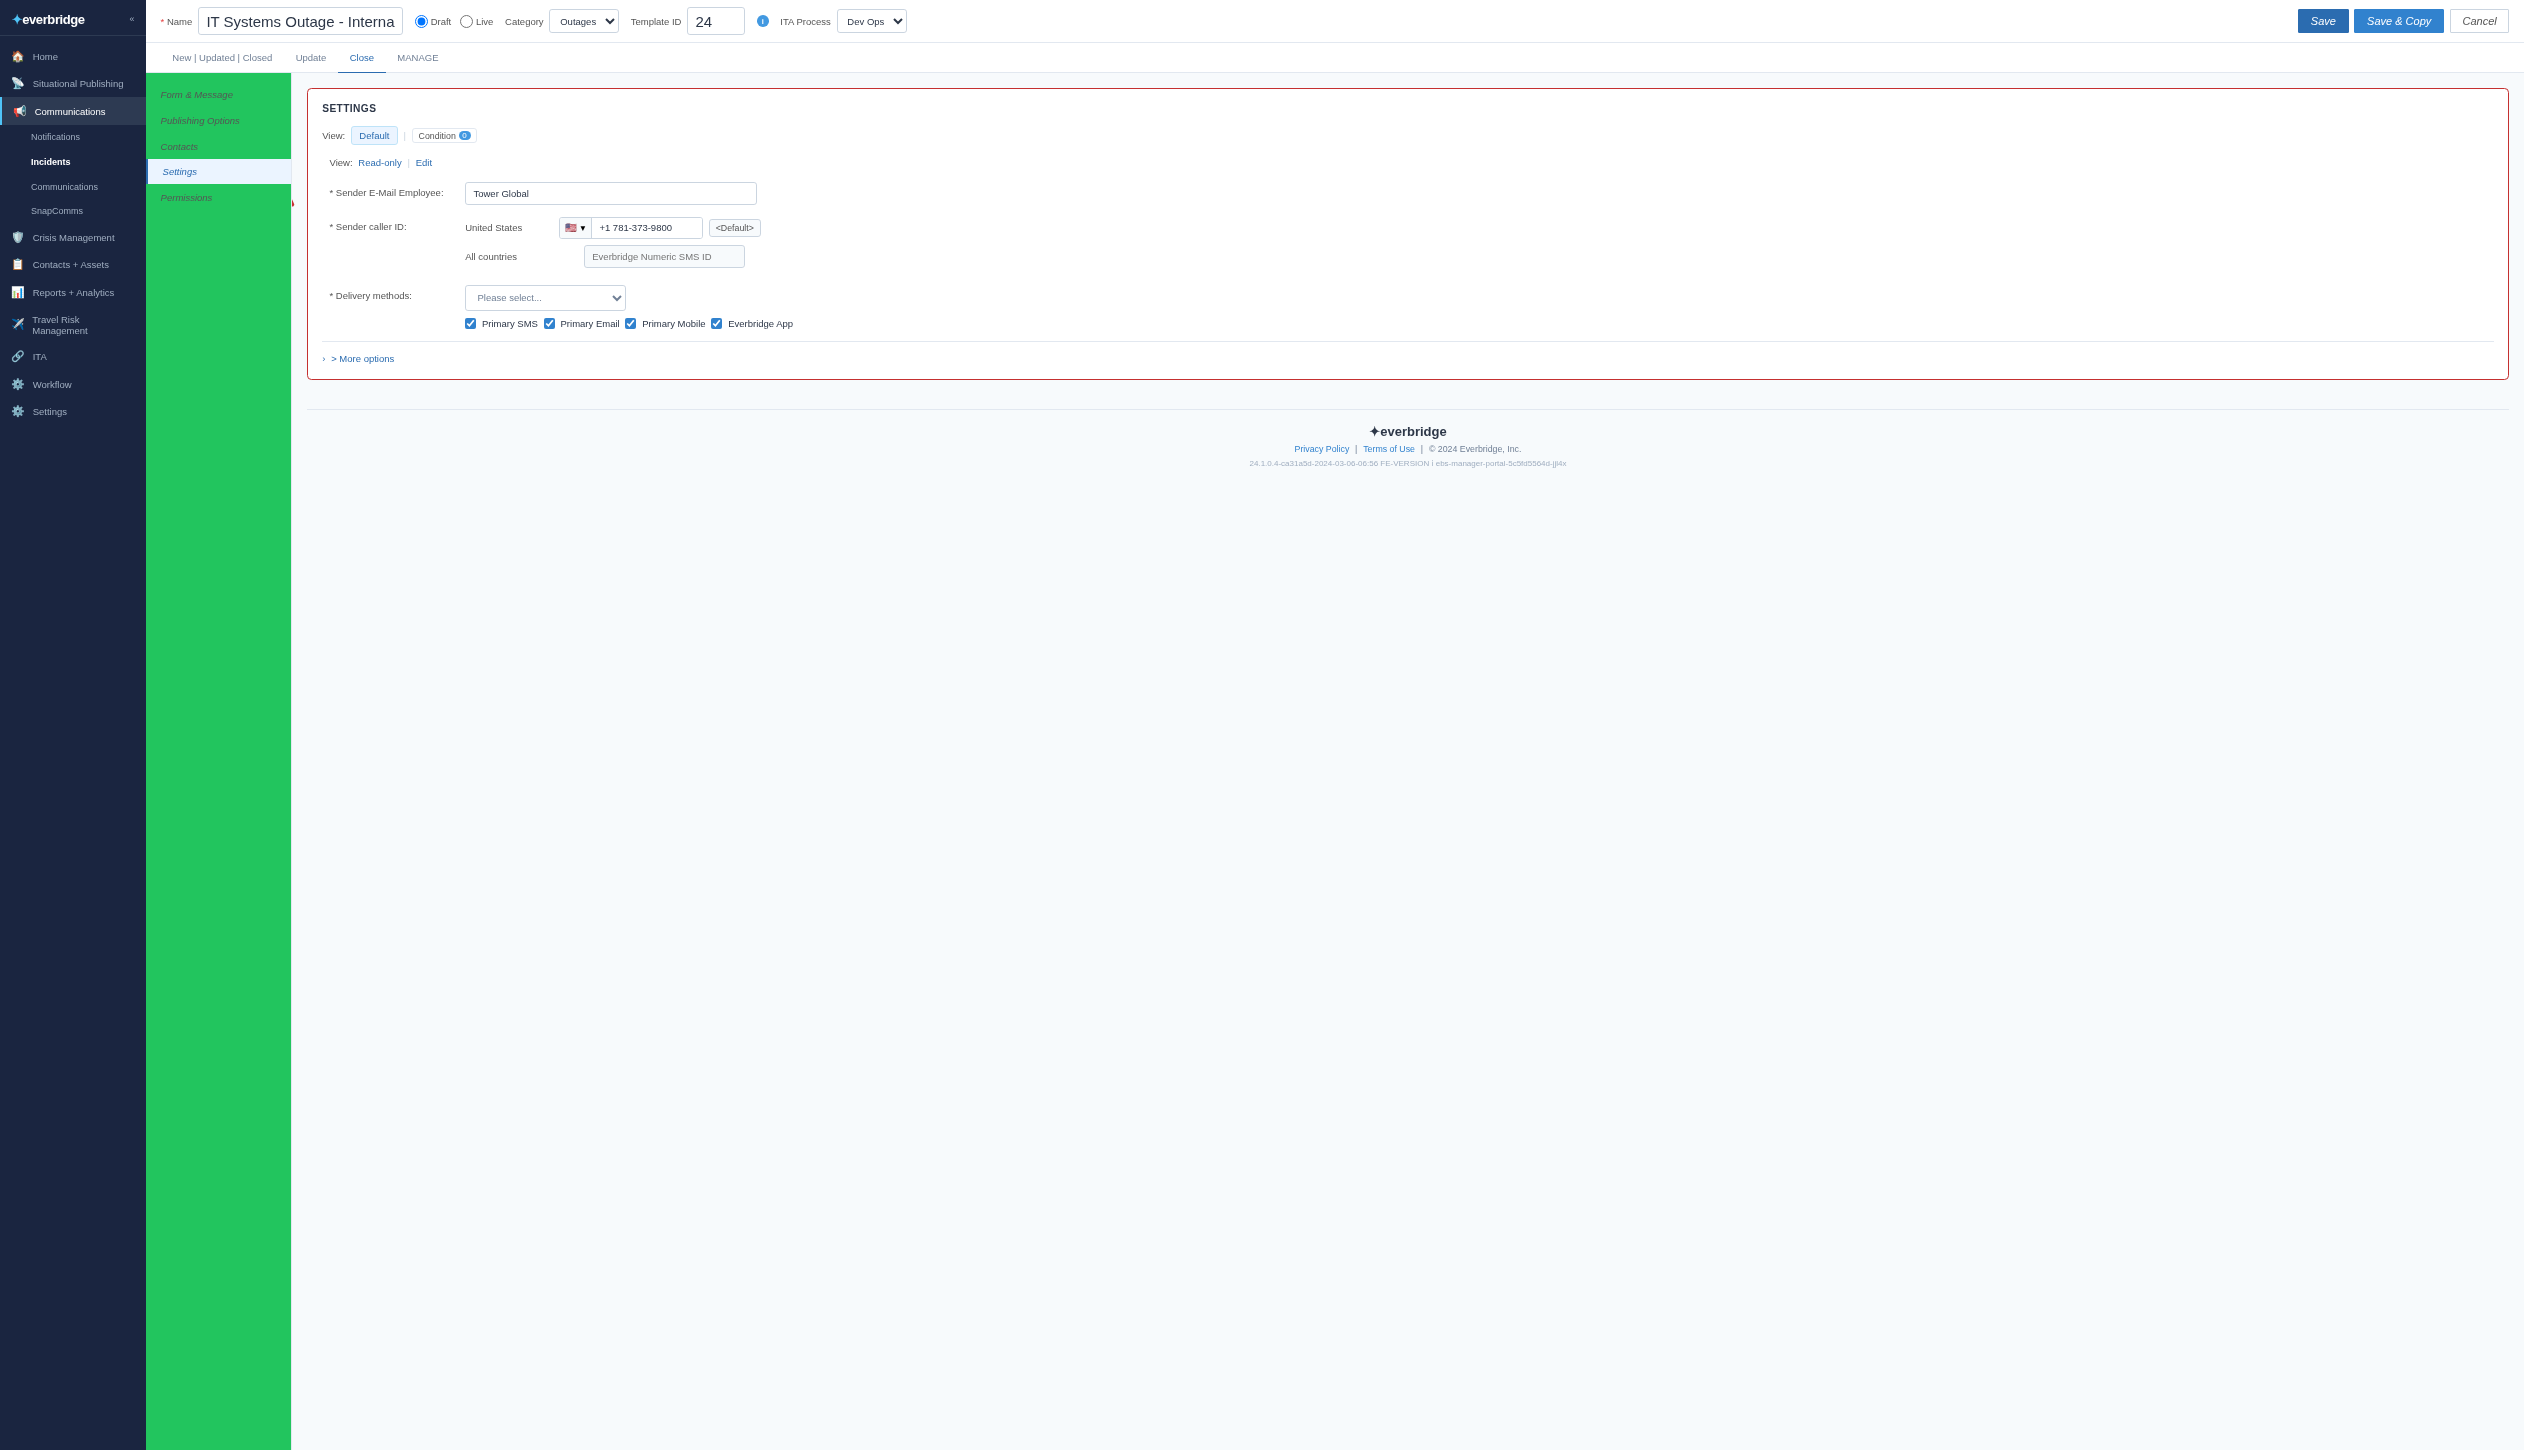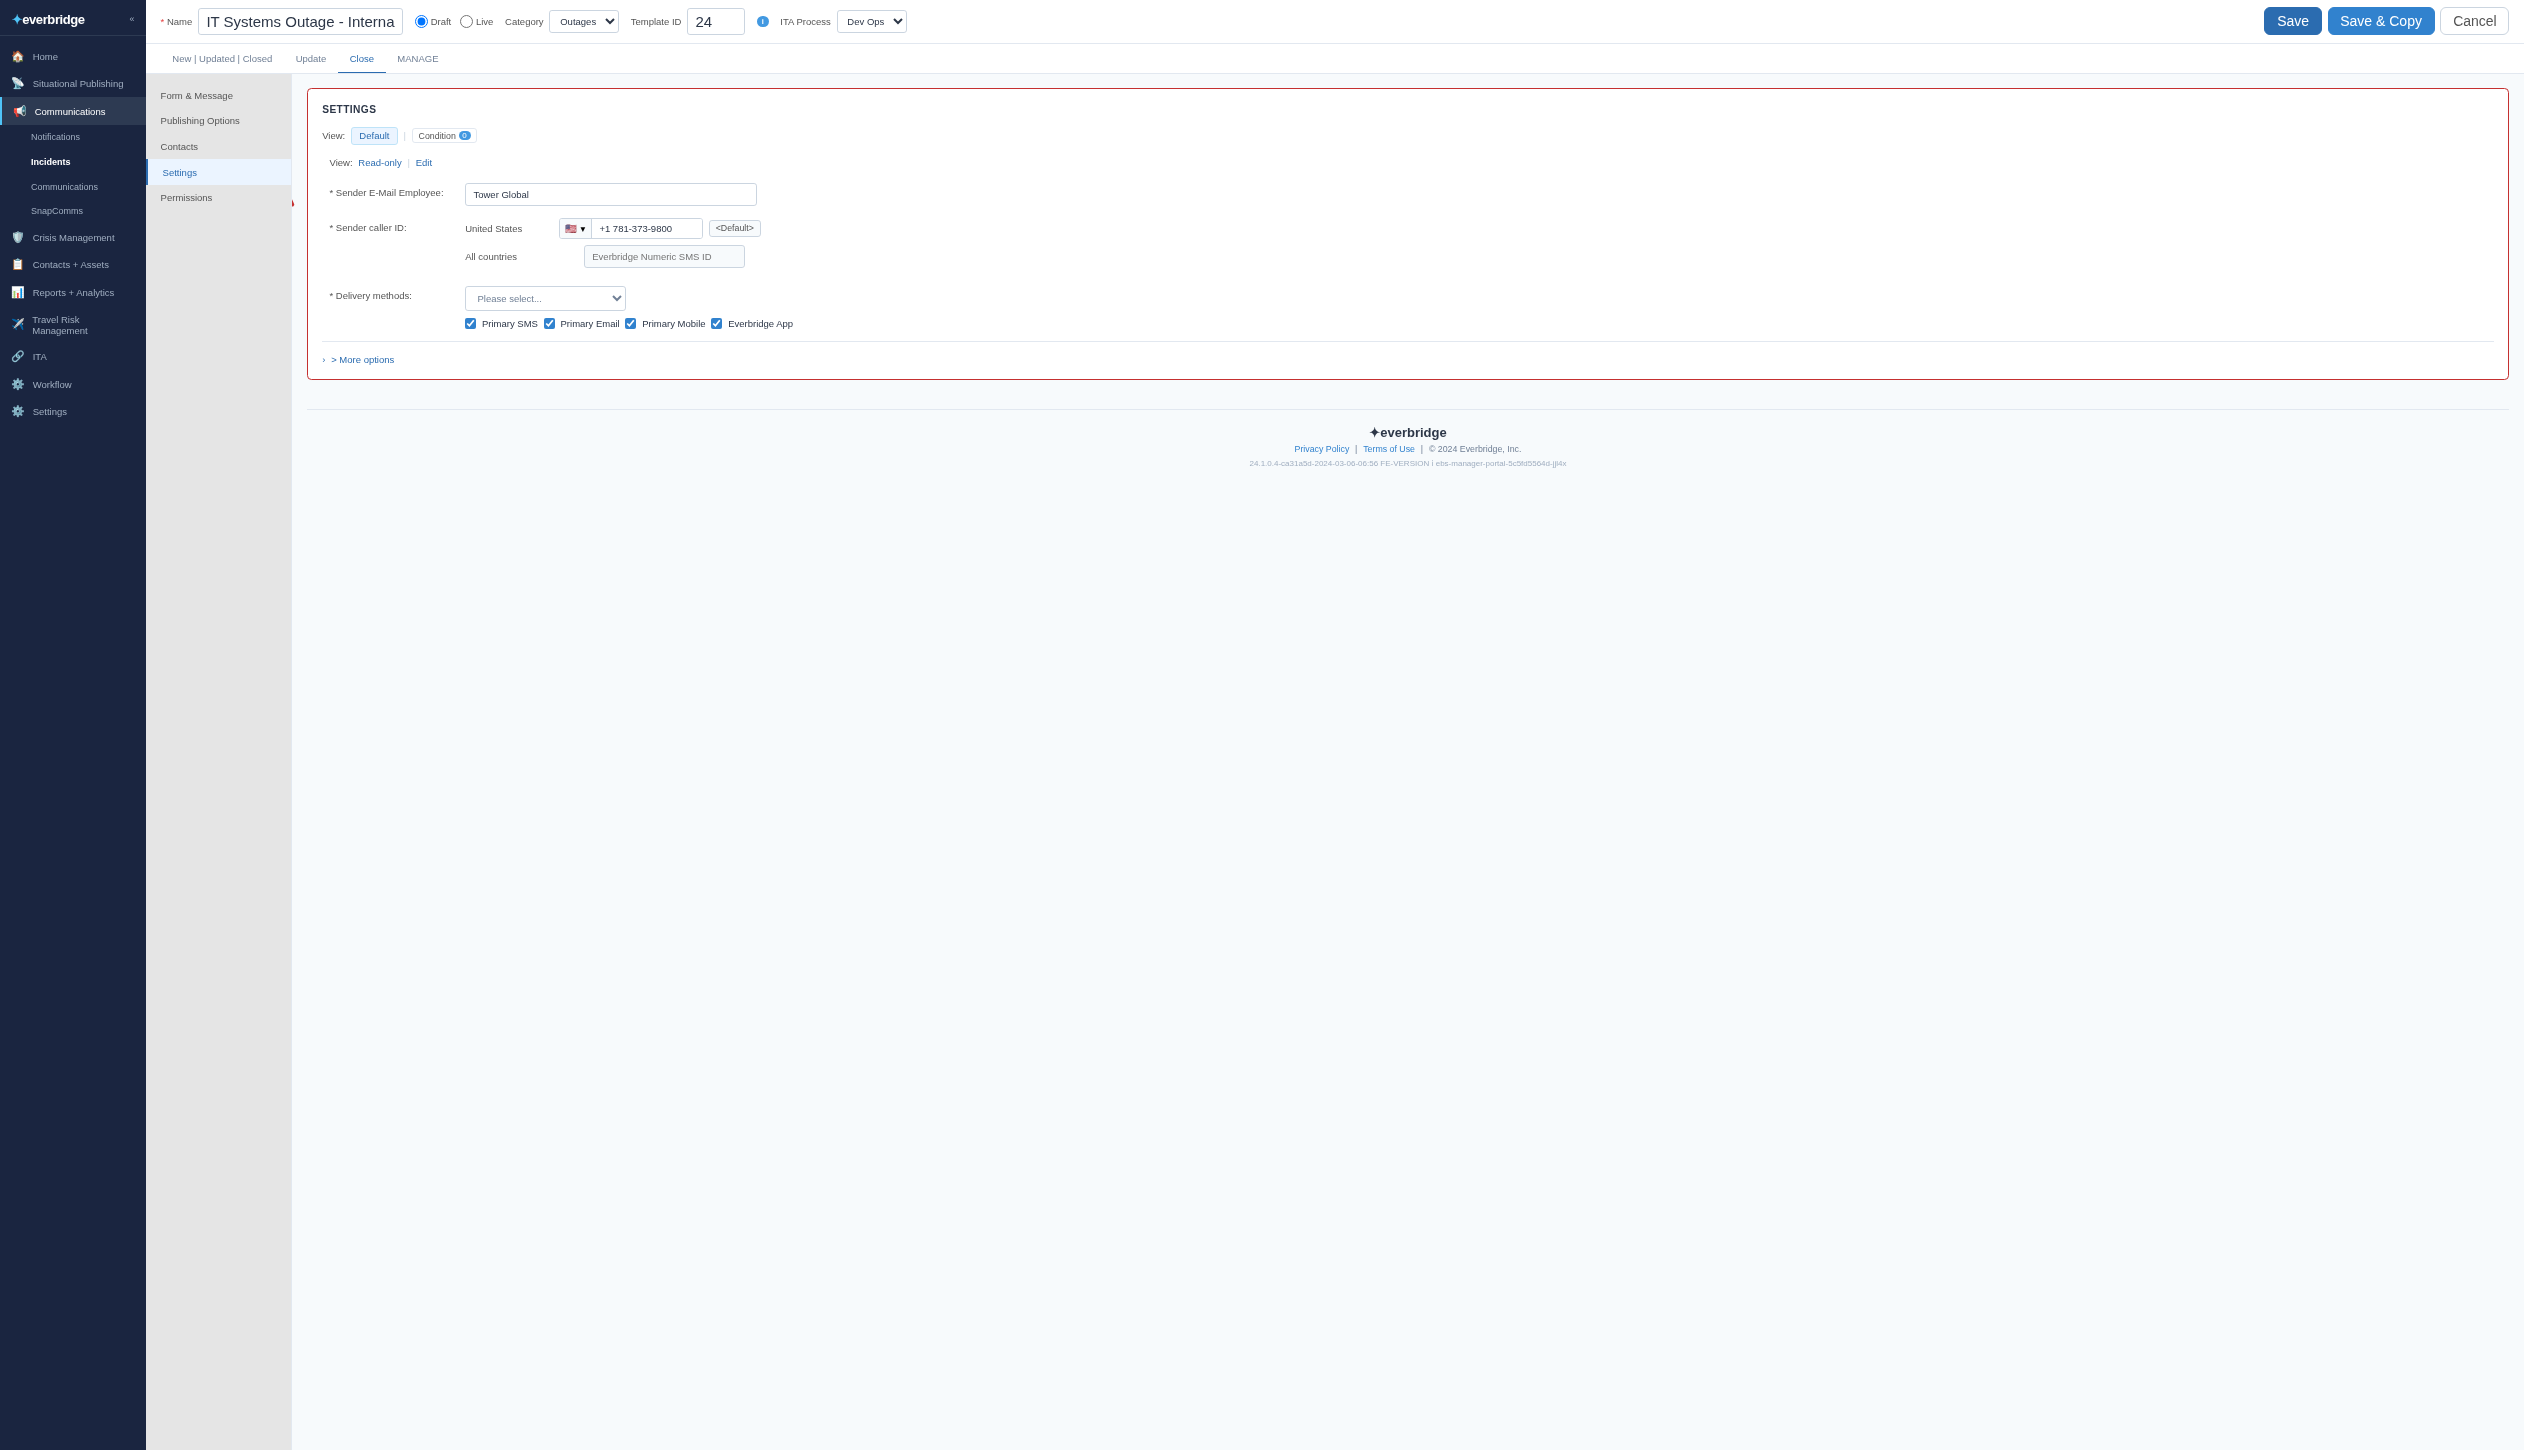--- a/index.html
+++ b/index.html
@@ -111,25 +111,26 @@
       background: white;
       cursor: pointer;
     }
     .top-bar-actions {
       margin-left: auto;
       display: flex;
       gap: 5.8px;
     }
     .btn {
       padding: 5.1px 11.7px;
-      border-radius: 6px;
-      font-size: 14px;
+      border-radius: 1px;
+      font-size: 11px;
       cursor: pointer;
       border: 0.7px solid transparent;
       font-weight: 500;
+      font-style: italic;
     }
     .btn-primary { background: #2b6cb0; color: white; border-color: #2b6cb0; }
     .btn-secondary { background: #3182ce; color: white; border-color: #3182ce; }
     .btn-cancel { background: white; color: #555; border-color: #cbd5e0; }
 
     
     .tabs {
       display: flex;
       align-items: center;
       gap: 0;
@@ -152,22 +153,23 @@
       display: flex;
       flex: 1;
       overflow: hidden;
     }
 
     
     .left-menu {
       width: 146px;
       min-width: 146px;
       border-right: 0.7px solid #e2e8f0;
-      background: #e5e5e5;
+      background: #22c55e;
       padding: 8.8px 0;
+      font-style: italic;
     }
     .left-menu-item {
       padding: 7.3px 14.6px;
       font-size: 9.5px;
       color: #555;
       cursor: pointer;
     }
     .left-menu-item.active {
       background: #ebf4ff;
       color: #2b6cb0;

